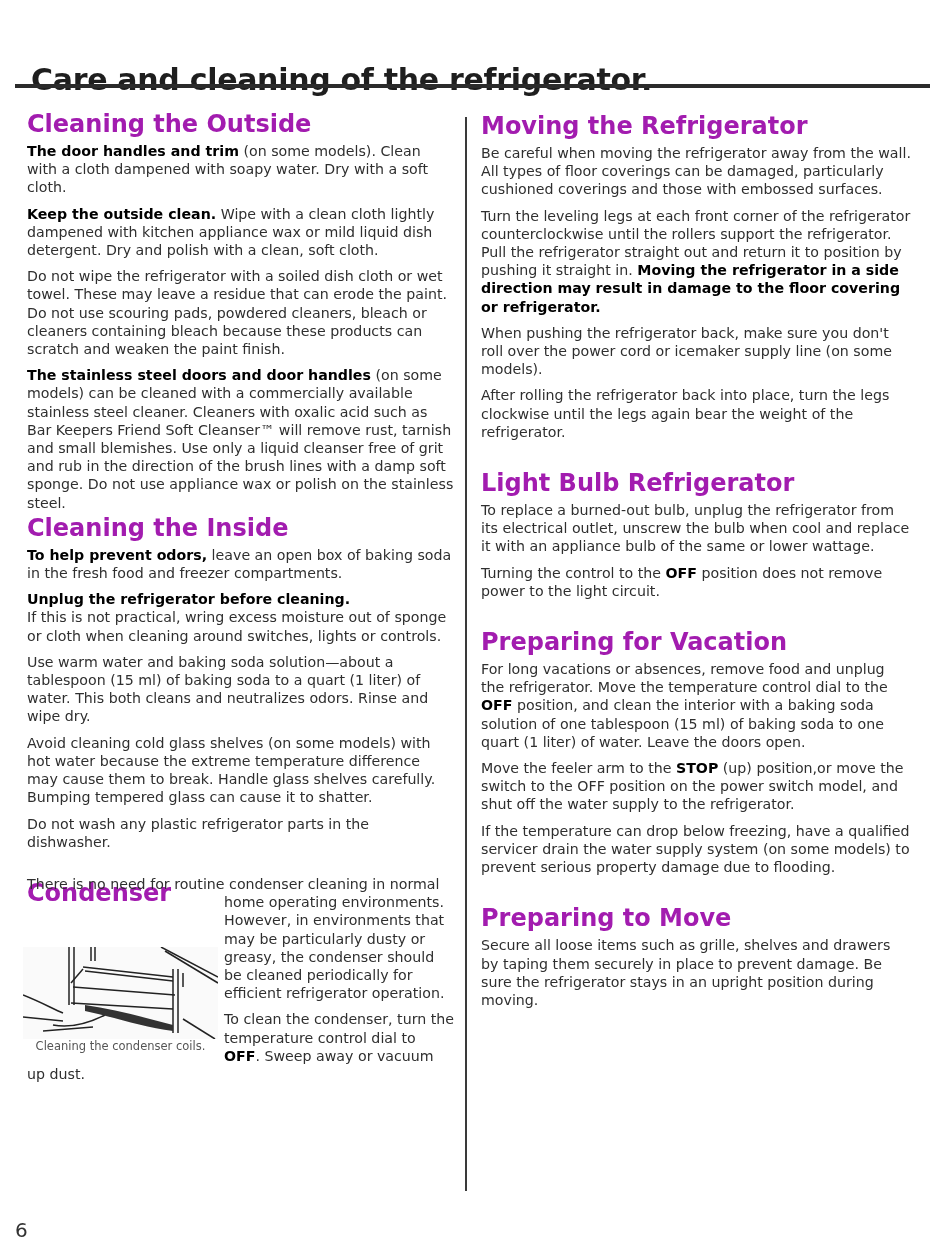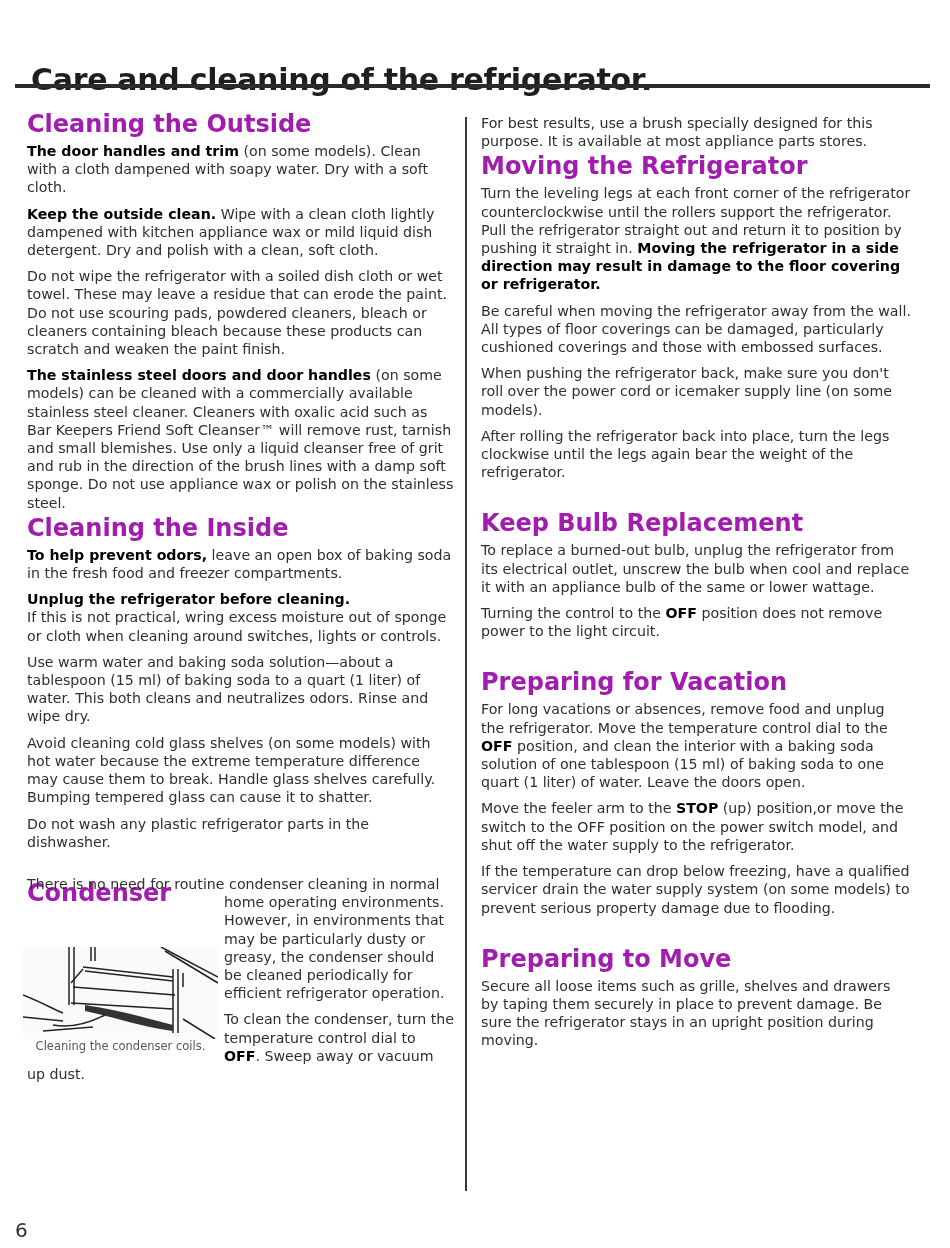--- a/index.html
+++ b/index.html
@@ -104,34 +104,33 @@
       <div class="cond-caption">Cleaning the condenser coils.</div>
     </div>
     <p style="margin-top:-36px; position:relative;">There is no need for routine condenser cleaning in normal home operating environments. However, in environments that may be particularly dusty or greasy, the condenser should be cleaned periodically for efficient refrigerator operation.</p>
     <p><span>To clean the condenser, turn the temperature control dial to </span><b>OFF</b><span>. Sweep away or vacuum up dust.</span></p>
   </section>
 </div>
 
 <div class="col-divider"></div>
 
 <div class="col right" style="top:114px">
-  <p style="margin-bottom:4px">For best results, use a brush specially designed for this purpose. It is available at most appliance parts stores.</p>
 
   <section>
     <h2 class="section">Moving the Refrigerator</h2>
+    <p>Be careful when moving the refrigerator away from the wall. All types of floor coverings can be damaged, particularly cushioned coverings and those with embossed surfaces.</p>
     <p><span>Turn the leveling legs at each front corner of the refrigerator counterclockwise until the rollers support the refrigerator. Pull the refrigerator straight out and return it to position by pushing it straight in. </span><b>Moving the refrigerator in a side direction may result in damage to the floor covering or refrigerator.</b></p>
-    <p>Be careful when moving the refrigerator away from the wall. All types of floor coverings can be damaged, particularly cushioned coverings and those with embossed surfaces.</p>
     <p>When pushing the refrigerator back, make sure you don't roll over the power cord or icemaker supply line (on some models).</p>
     <p>After rolling the refrigerator back into place, turn the legs clockwise until the legs again bear the weight of the refrigerator.</p>
   </section>
 
   <div class="spacer-lg"></div>
 
   <section>
-    <h2 class="section">Keep Bulb Replacement</h2>
+    <h2 class="section">Light Bulb Refrigerator</h2>
     <p>To replace a burned-out bulb, unplug the refrigerator from its electrical outlet, unscrew the bulb when cool and replace it with an appliance bulb of the same or lower wattage.</p>
     <p><span>Turning the control to the </span><b>OFF</b><span> position does not remove power to the light circuit.</span></p>
   </section>
 
   <div class="spacer-lg"></div>
 
   <section>
     <h2 class="section">Preparing for Vacation</h2>
     <p><span>For long vacations or absences, remove food and unplug the refrigerator. Move the temperature control dial to the </span><b>OFF</b><span> position, and clean the interior with a baking soda solution of one tablespoon (15 ml) of baking soda to one quart (1 liter) of water. Leave the doors open.</span></p>
     <p><span>Move the feeler arm to the </span><b>STOP</b><span> (up) position,or move the switch to the OFF position on the power switch model, and shut off the water supply to the refrigerator.</span></p>

